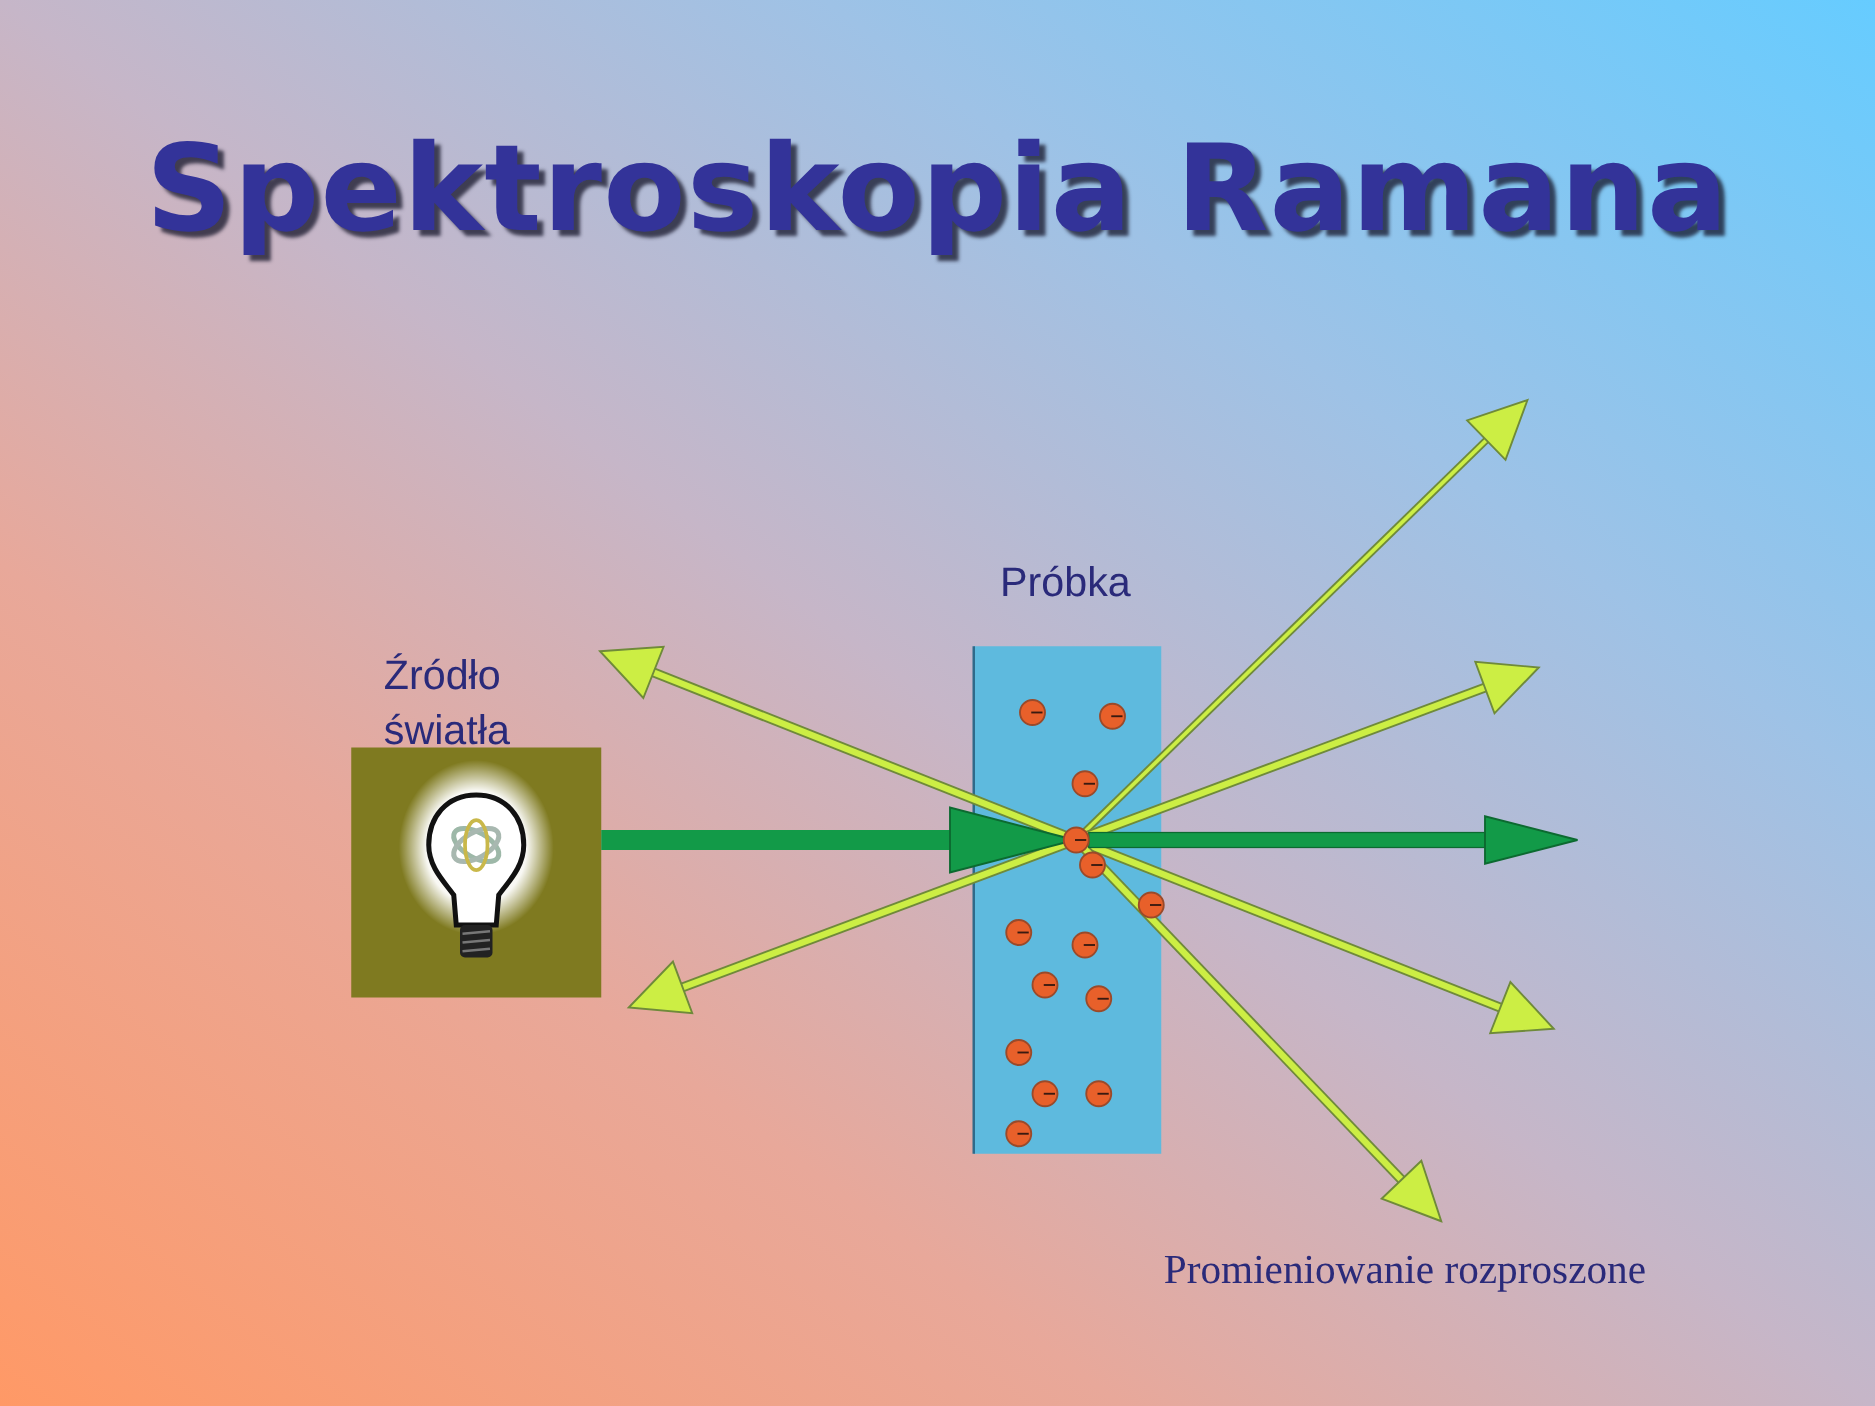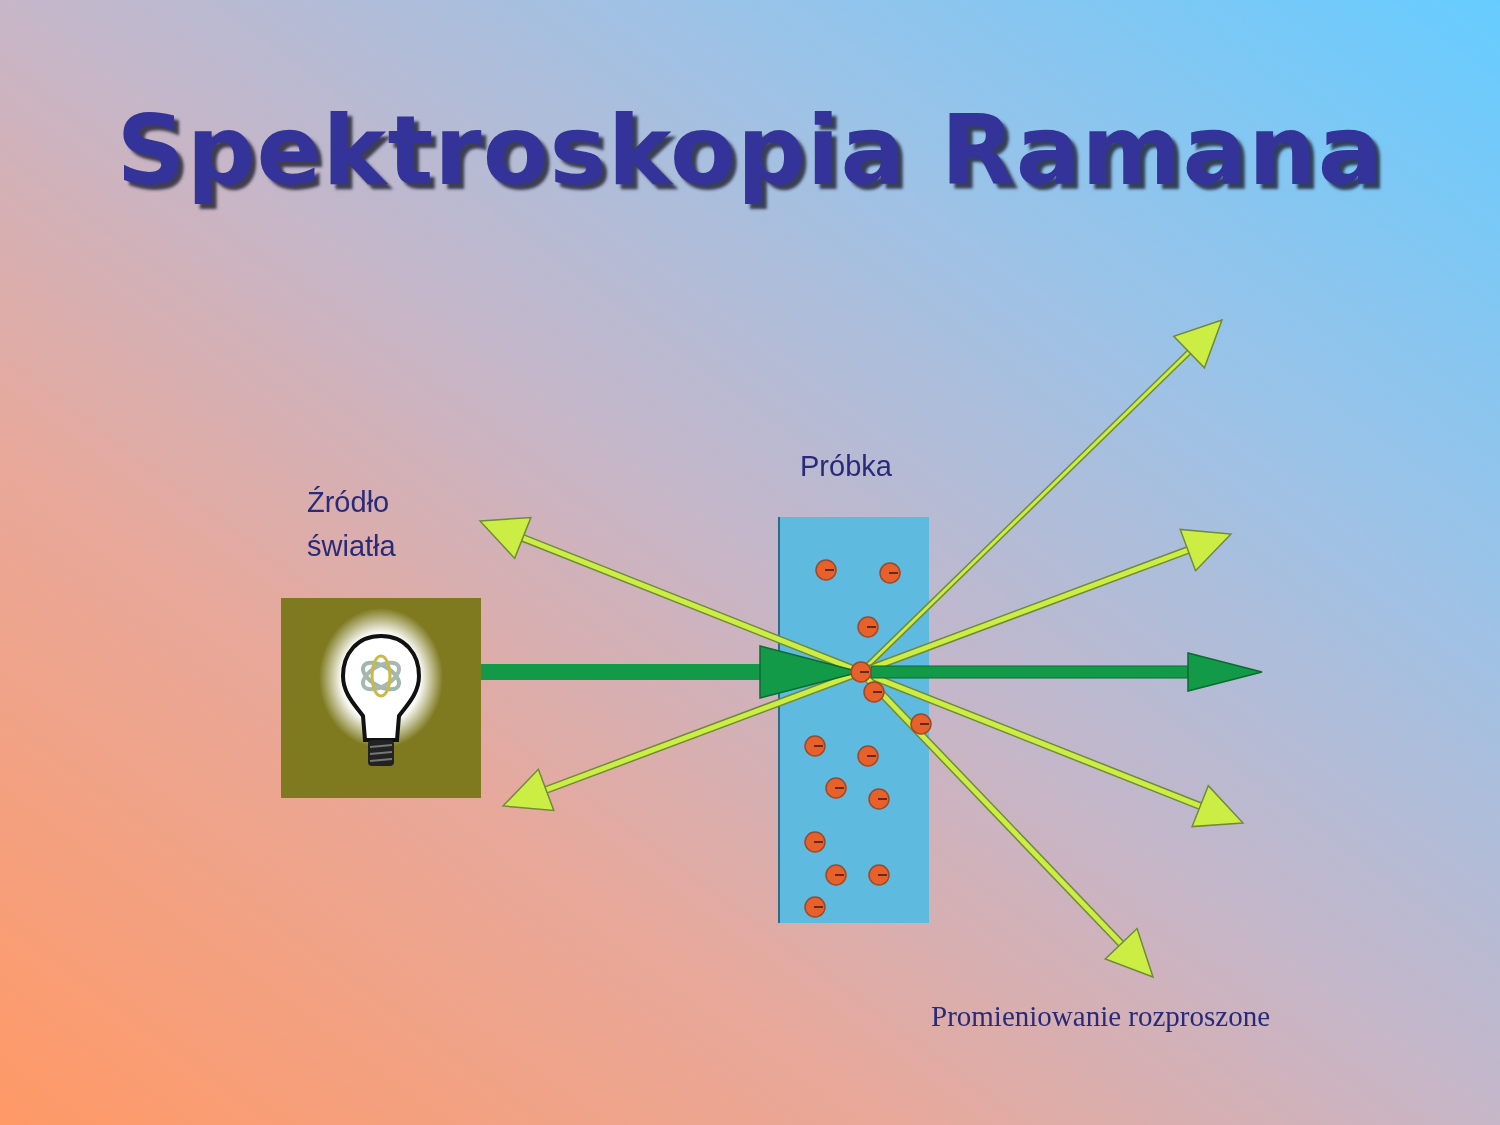--- a/index.html
+++ b/index.html
@@ -8,24 +8,24 @@
     background: linear-gradient(to top right, #ff9966 0%, #e8a89a 30%, #c6b6c8 50%, #9ec2e6 72%, #66ccff 100%);
     font-family: "Liberation Sans", sans-serif;
   }
   .title {
     position: absolute; left: 0; top: 95px; width: 1500px; text-align: center;
     font-family: "DejaVu Sans", sans-serif; font-size: 96px; font-weight: bold;
     color: #333399; letter-spacing: 1px;
     text-shadow: 5px 5px 3px rgba(20,20,40,0.75);
   }
   .label {
-    position: absolute; color: #2a2a7a; font-size: 29px; line-height: 44px;
+    position: absolute; color: #2a2a7a; font-size: 33px; line-height: 44px;
     font-family: "Liberation Sans", sans-serif;
   }
-  #lbl-source { left: 307px; top: 480px; }
+  #lbl-source { left: 307px; top: 518px; }
   #lbl-sample { left: 800px; top: 444px; }
   #lbl-scattered { left: 931px; top: 994px; font-family: Liberation Serif, serif; }
   svg.diagram { position: absolute; left: 0; top: 0; }
 </style>
 </head>
 <body>
 
 <div class="title">Spektroskopia Ramana</div>
 
 <div class="label" id="lbl-source">

